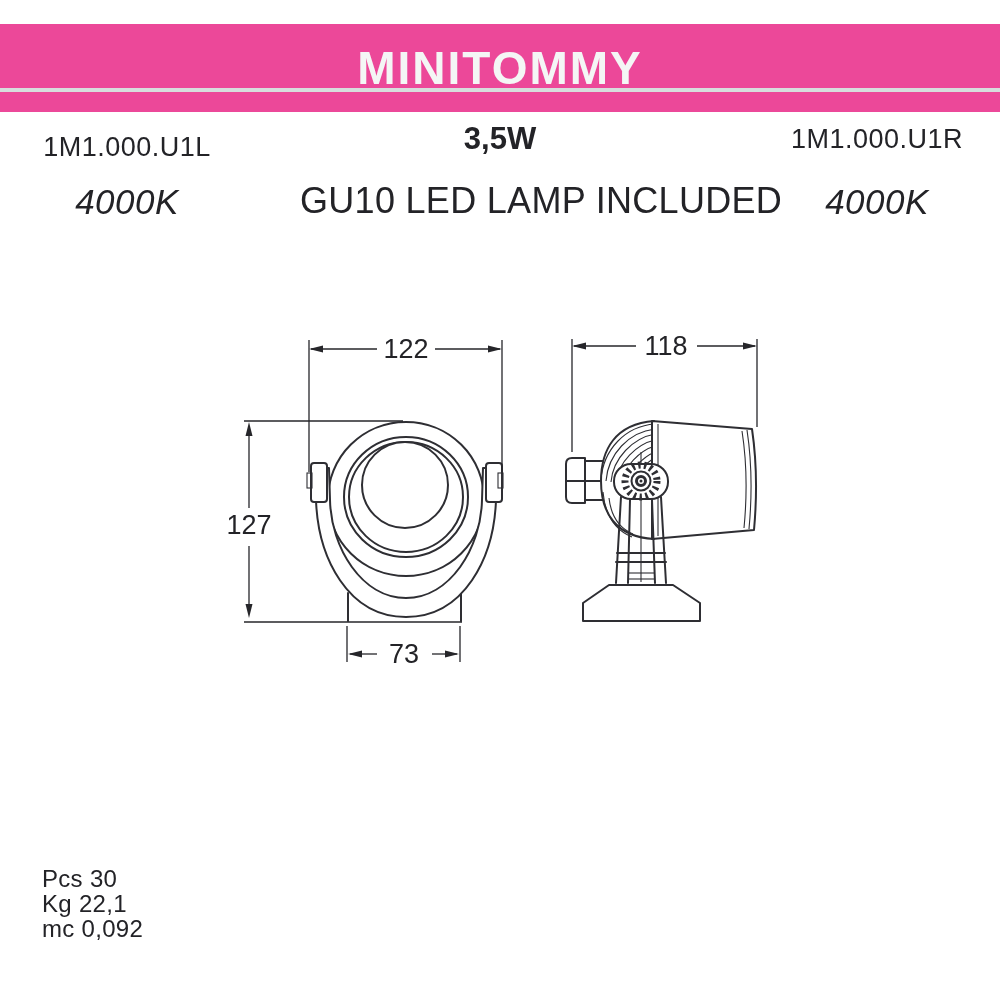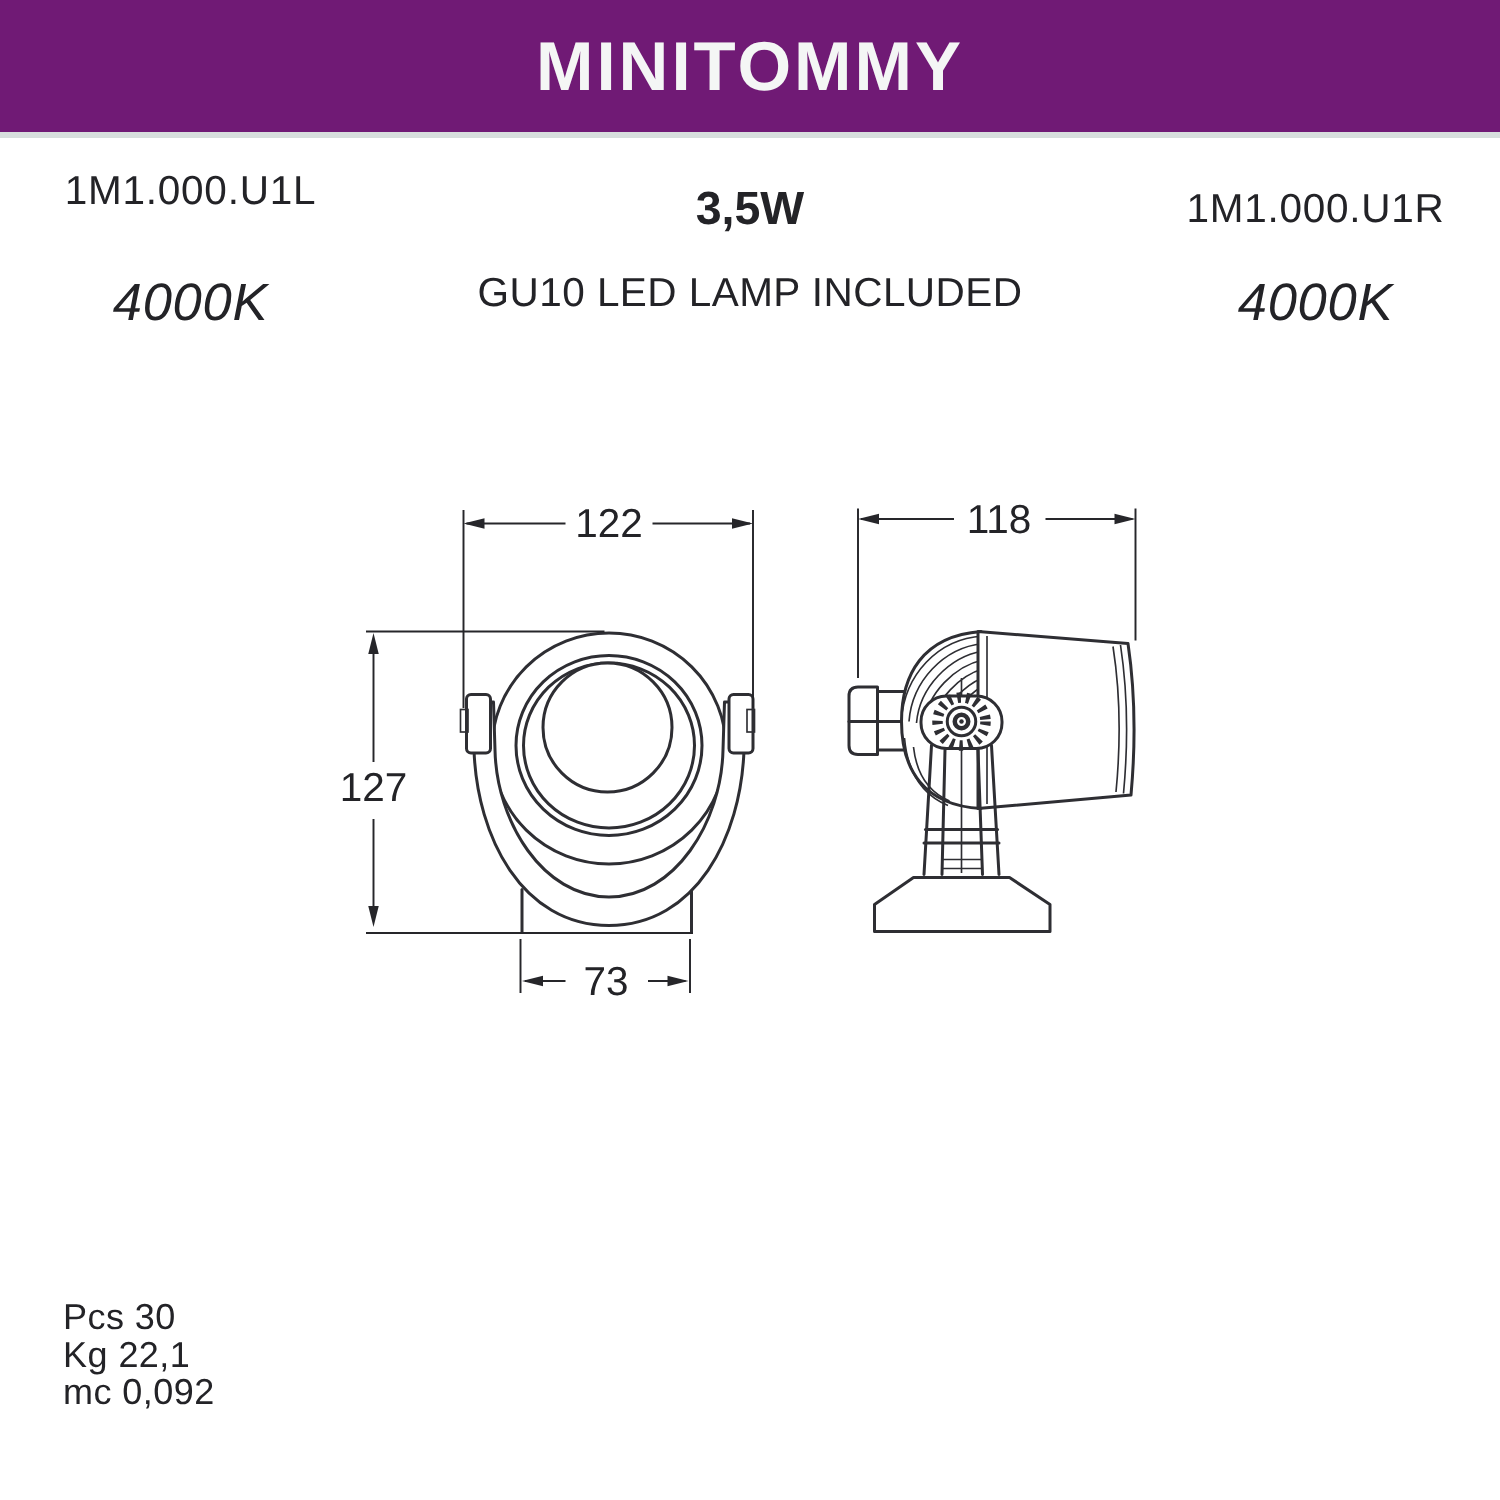--- a/index.html
+++ b/index.html
@@ -17,45 +17,45 @@
   .header-strip{
     position:absolute;left:0;top:88px;width:1000px;height:4px;background:#d7dedd;
   }
   .lbl{position:absolute;text-align:center;white-space:nowrap;}
   .code{font-size:27px;letter-spacing:.5px;}
   .temp{font-size:35px;font-style:italic;letter-spacing:.5px;}
   .col-left{left:20px;width:214px;}
   .col-right{left:770px;width:214px;}
   .col-center{left:300px;width:400px;}
   .watt{font-size:31px;font-weight:700;}
-  .lamp{font-size:27px;letter-spacing:.3px;}
+  .lamp{font-size:36px;letter-spacing:.3px;}
   .packaging{
     position:absolute;left:42px;top:866px;font-size:24px;line-height:25px;
     letter-spacing:.3px;
   }
   .drawing-svg{position:absolute;left:0;top:320px;}
   .obj{fill:none;stroke:#2e2e33;stroke-width:2;stroke-linejoin:round;stroke-linecap:round;}
   .objf{fill:#ffffff;stroke:#2e2e33;stroke-width:2;stroke-linejoin:round;}
   .thin{fill:none;stroke:#2e2e33;stroke-width:1.1;}
   .dim{fill:none;stroke:#26262a;stroke-width:1.3;}
   .arr{fill:#26262a;stroke:none;}
   .dimtext{
     font-family:"Liberation Sans",sans-serif;font-size:27px;fill:#232327;
     text-anchor:middle;
   }
 </style>
 </head>
 <body>
 
-<div class="header" style="background: #701a75;">
+<div class="header" style="background: #ec4899; margin-top: 24px;">
   <h1 class="header-title" style="color: rgb(244, 246, 245);">MINITOMMY</h1>
 </div>
 <div class="header-strip"></div>
 
-<div class="lbl code col-left" style="top:112px">1M1.000.U1L</div>
+<div class="lbl code col-left" style="top:132px">1M1.000.U1L</div>
 <div class="lbl temp col-left" style="top:182px">4000K</div>
 
 <div class="lbl watt col-center" style="top:121px">3,5W</div>
 <div class="lbl lamp col-center" style="top:180px">GU10 LED LAMP INCLUDED</div>
 
 <div class="lbl code col-right" style="top:124px">1M1.000.U1R</div>
 <div class="lbl temp col-right" style="top:182px">4000K</div>
 
 <svg class="drawing-svg" width="1000" height="360" viewBox="0 320 1000 360">
 

